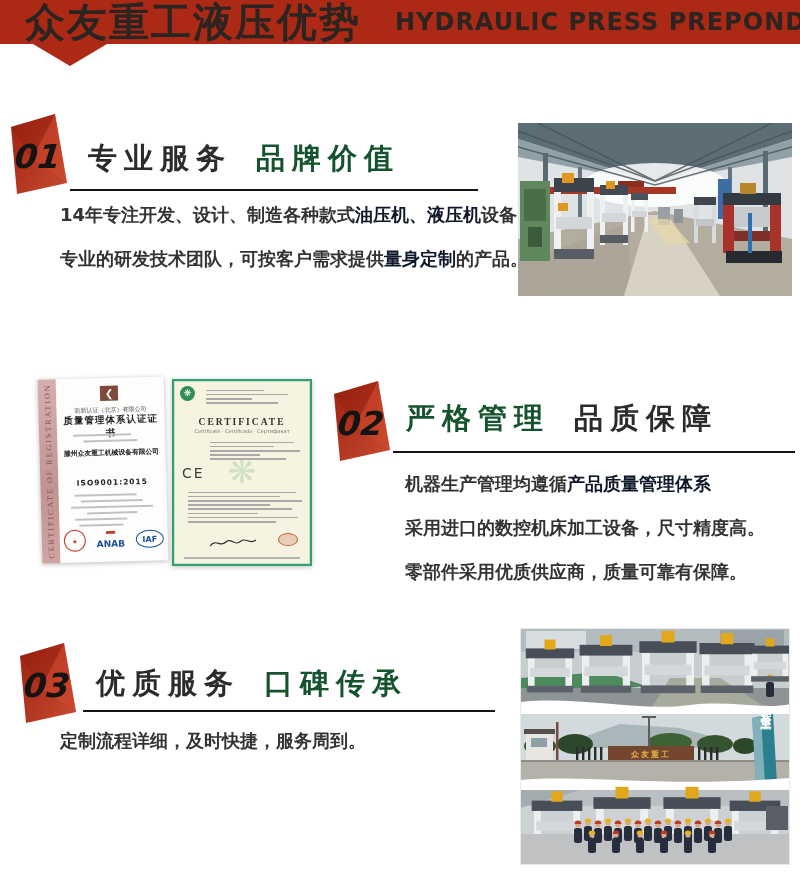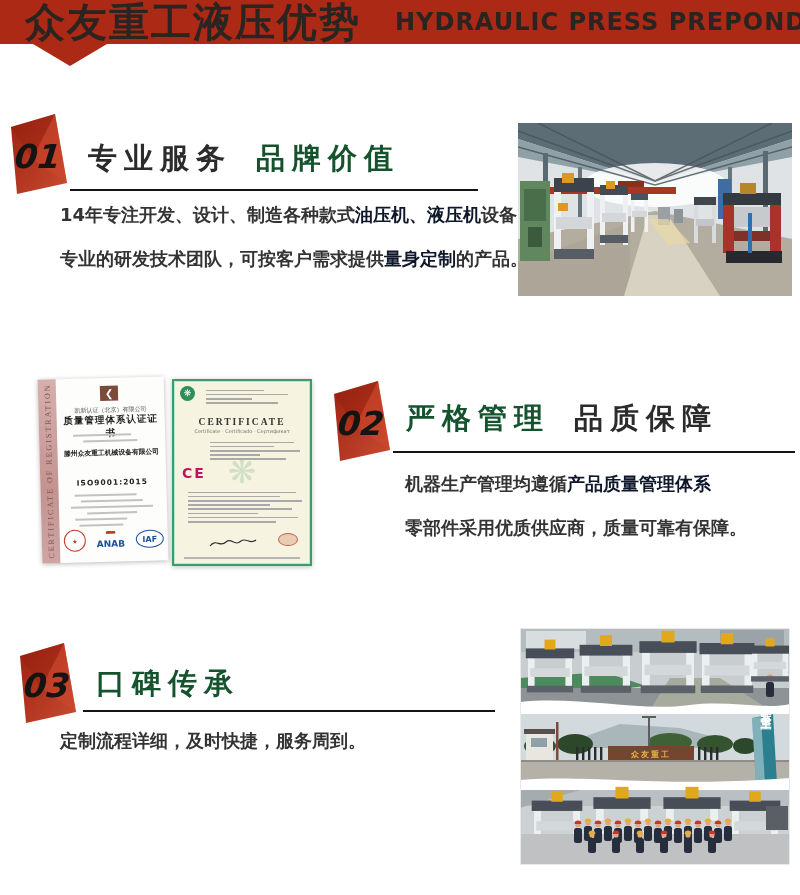--- a/index.html
+++ b/index.html
@@ -77,22 +77,22 @@
             0 1px 5px rgba(0,0,0,.25);}
   .cr-logo{position:absolute;left:6px;top:5px;width:15px;height:15px;border-radius:50%;
             background:#2f8f57;color:#fff;font-size:9px;line-height:15px;text-align:center;}
   .cr-headbars{position:absolute;left:26px;right:6px;top:6px;}
   .bar2{height:1.6px;background:#a9a9a9;margin:2.6px 6px 0 6px;}
   .cr-title{position:absolute;left:0;top:36px;width:100%;text-align:center;
             font-family:"Liberation Serif","DejaVu Serif",serif;font-size:9.5px;
             font-weight:bold;letter-spacing:2px;color:#333;}
   .cr-sub{position:absolute;left:0;top:47px;width:100%;text-align:center;
             font-size:5px;color:#777;}
-  .cr-ce{position:absolute;left:8px;top:84px;font-size:14px;font-weight:bold;
-            color:#be185d;letter-spacing:2px;}
+  .cr-ce{position:absolute;left:8px;top:84px;font-size:14px;font-weight:normal;
+            color:#404040;letter-spacing:2px;}
   .cr-bars{position:absolute;left:30px;right:6px;top:58px;}
   .cr-bars3{position:absolute;left:8px;right:6px;top:108px;}
   .cr-mark{position:absolute;left:50%;top:70px;transform:translateX(-50%);
             font-size:34px;color:#2f8f57;opacity:.18;}
   .cr-seal{position:absolute;right:12px;bottom:18px;width:18px;height:11px;
             border:1.5px solid #c0614a;border-radius:50%;background:#e8cdb4;}
   .cr-sign{position:absolute;left:34px;bottom:14px;width:50px;height:14px;}
   .cr-foot{position:absolute;left:10px;right:10px;bottom:5px;height:1.6px;background:#b5b5b5;}
   
   .tower-text{writing-mode:vertical-rl;font-size:11px;font-weight:bold;color:#fff;
@@ -290,33 +290,35 @@
 </div>
 
 <div class="abs sec-title" style="left:406px;top:399px">
   <span class="t-red">严格管理</span>
   <span class="t-dark">品质保障</span>
 </div>
 <div class="abs rule" style="left:393px;top:451px;width:402px"></div>
 
 <div class="abs para" style="left:405px;top:462px">
   <p><span>机器生产管理均遵循</span><span class="red">产品质量管理体系</span><span></span></p>
+  <p><span>采用进口的数控机床加工设备，尺寸精度高。</span><span class="red"></span><span></span></p>
   <p><span>零部件采用优质供应商，质量可靠有保障。</span><span class="red"></span><span></span></p>
 </div>
 
 <div class="abs badge" style="left:17px;top:642px">
   <svg width="62" height="82" viewBox="0 0 62 82">
     <polygon points="3,14 47,1 59,70 9,81" fill="url(#bgrad)"></polygon>
     <polygon points="47,1 59,70 24,46" fill="#d24a2e" opacity="0.5"></polygon>
     <polygon points="3,14 47,1 24,46" fill="#8c1c0c" opacity="0.35"></polygon>
   </svg>
   <div class="badge-num">03</div>
 </div>
 
 <div class="abs sec-title" style="left:96px;top:664px">
+  <span class="t-dark">优质服务</span>
   <span class="t-red">口碑传承</span>
 </div>
 <div class="abs rule" style="left:83px;top:710px;width:412px"></div>
 
 <div class="abs para wide" style="left:60px;top:718px">
   <p><span>定制流程详细，及时快捷，服务周到。</span><span class="red"></span><span></span></p>
 </div>
 
 <div class="abs photo" style="left:520px;top:628px;width:270px;height:237px">
   <svg width="270" height="237" viewBox="0 0 270 237">

